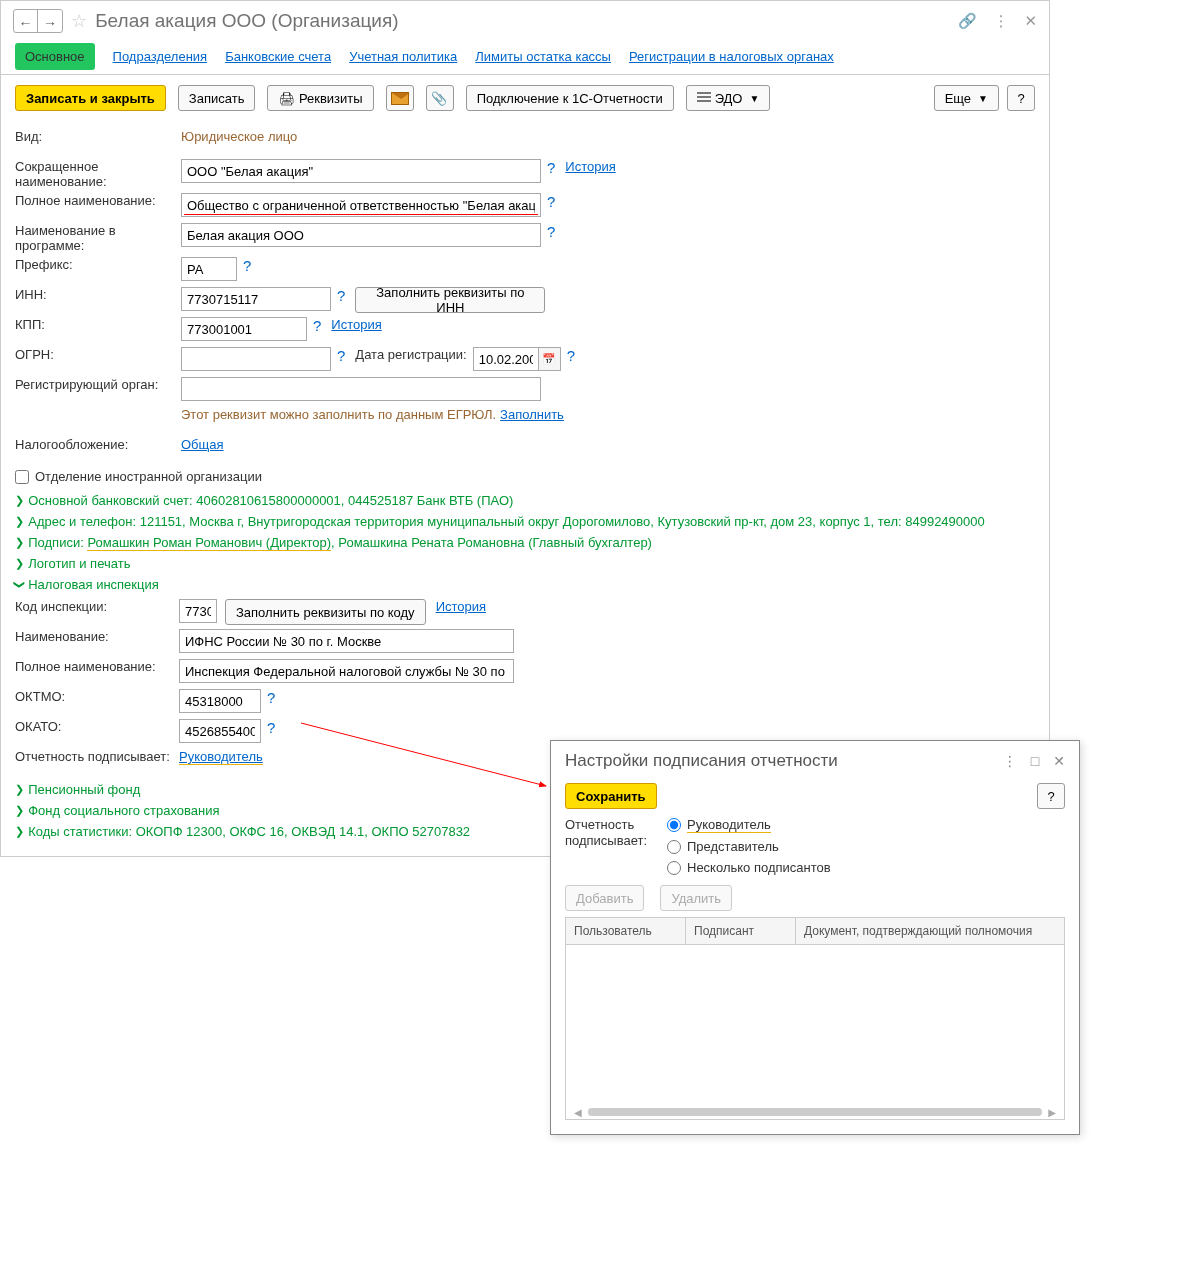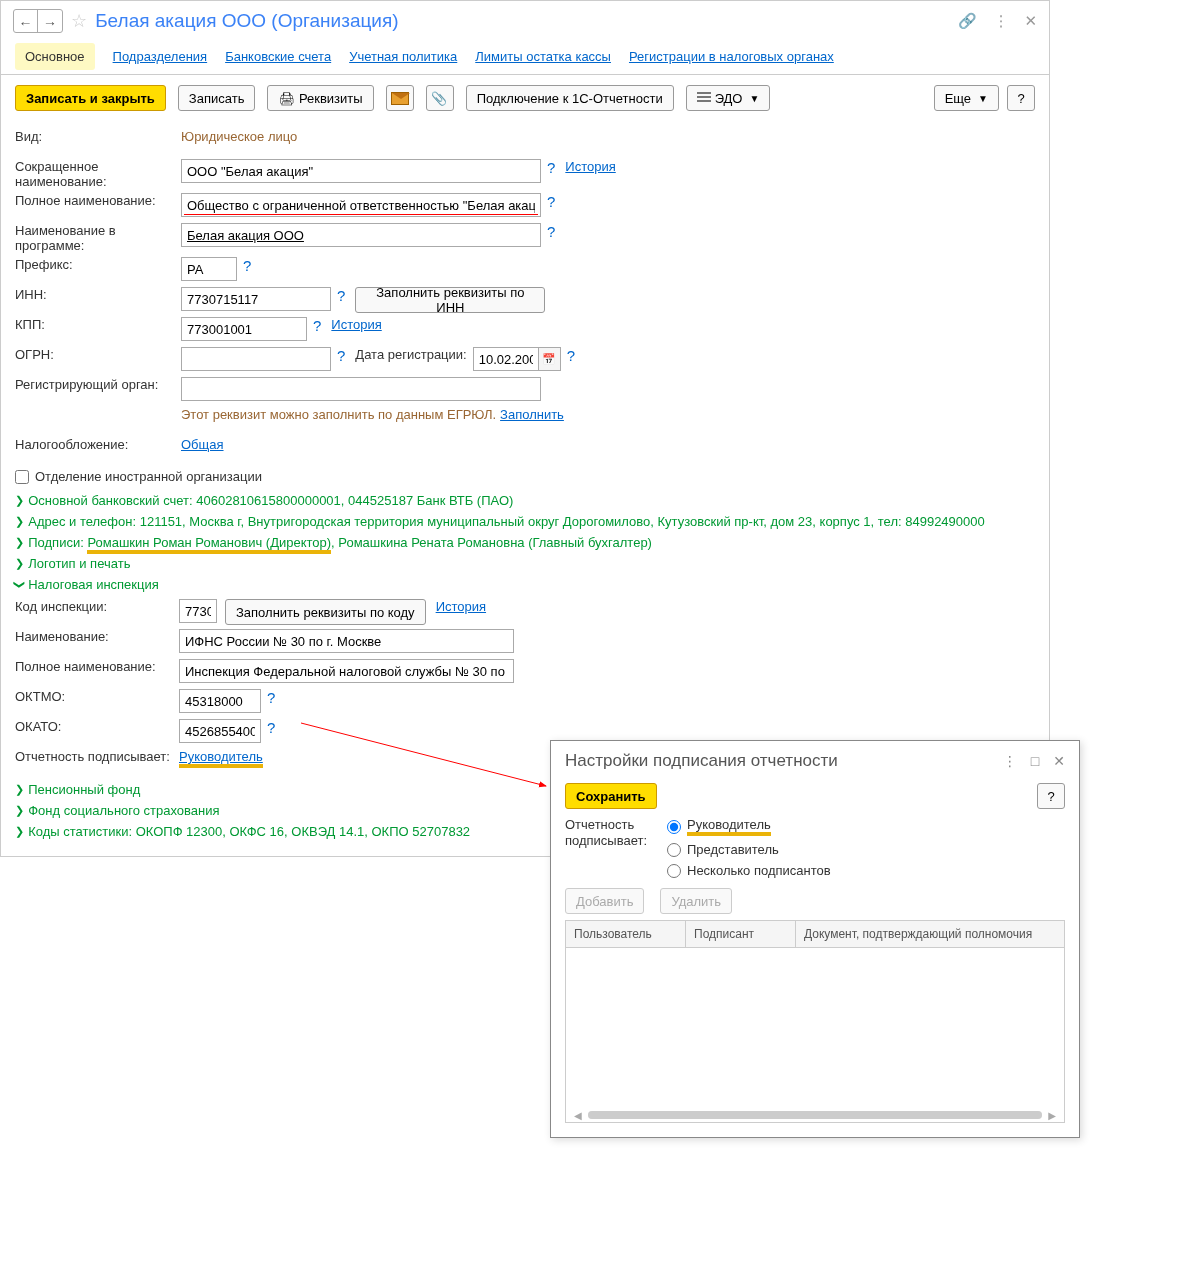--- a/index.html
+++ b/index.html
@@ -3,43 +3,43 @@
 <meta charset="utf-8">
 <style>
 *{box-sizing:border-box;margin:0;padding:0;font-family:Arial,sans-serif;}
 body{font-size:13px;color:#333;background:#fff;}
 .window{width:1050px;border:1px solid #ccc;margin:0;position:relative;background:#fff;}
 .header{display:flex;align-items:center;padding:8px 12px;}
 .nav-arrows{display:flex;border:1px solid #aaa;border-radius:3px;margin-right:8px;overflow:hidden;}
 .nav-arrows span{width:24px;height:22px;display:flex;align-items:center;justify-content:center;font-size:14px;color:#555;cursor:pointer;}
 .nav-arrows span:first-child{border-right:1px solid #aaa;}
 .star-icon{font-size:18px;color:#ccc;margin-right:8px;}
-.title{font-size:19px;color:#3b82f6;flex:1;}
+.title{font-size:19px;color:#737373;flex:1;}
 .hdr-icons{display:flex;gap:16px;color:#999;font-size:15px;}
 .hdr-icons span{cursor:pointer;}
 .tabs{display:flex;gap:18px;padding:4px 14px 6px;border-bottom:1px solid #ccc;font-size:13px;}
 .tab{color:#0066cc;cursor:pointer;text-decoration:underline;padding:4px 0;}
-.tab.active{background:#fef9c3;color:#333;text-decoration:none;padding:6px 10px;border-radius:3px;margin:-2px 0;}
+.tab.active{background:#22c55e;color:#333;text-decoration:none;padding:6px 10px;border-radius:3px;margin:-2px 0;}
 .toolbar{display:flex;gap:12px;padding:10px 14px;align-items:center;}
 .btn{border:1px solid #999;border-radius:3px;padding:4px 10px;background:#f9f9f9;cursor:pointer;font-size:13px;height:26px;display:flex;align-items:center;gap:4px;}
 .btn.yellow{background:#ffdd00;border-color:#cc9900;font-weight:bold;}
 .btn.icon-only{width:28px;justify-content:center;padding:0;}
 .form{padding:4px 14px 14px;}
 .row{display:flex;align-items:flex-start;margin:4px 0;min-height:26px;}
 .lbl{width:166px;font-size:13px;color:#333;flex-shrink:0;}
 .lbl-in{width:164px;font-size:13px;color:#333;flex-shrink:0;}
 input[type=text]{border:1px solid #aaa;padding:3px 5px;font-size:13px;height:24px;background:#fff;}
 .q{color:#0066cc;margin-left:6px;cursor:pointer;font-size:15px;}
 .link{color:#0066cc;text-decoration:underline;cursor:pointer;margin-left:10px;}
 .brown{color:#996633;}
 .green-row{color:#009933;padding:3px 0;cursor:pointer;display:flex;align-items:center;gap:4px;}
 .green-row .arrow{color:#009933;font-size:11px;}
 .cb-row{display:flex;align-items:center;gap:6px;margin:6px 0;}
 .cb-row input[type=checkbox]{width:14px;height:14px;}
-.underline-red{border-bottom:4px solid #eab308;}
+.underline-red{border-bottom:1px solid #eab308;}
 .sub-section{margin-left:0;}
 .dialog{position:absolute;left:550px;top:740px;width:530px;border:1px solid #888;background:#fff;box-shadow:2px 2px 8px rgba(0,0,0,0.15);}
 .dlg-header{display:flex;align-items:center;padding:10px 14px 6px;}
 .dlg-title{font-size:17px;color:#555;flex:1;}
 .dlg-icons{display:flex;gap:14px;color:#888;font-size:14px;}
 .dlg-icons span{cursor:pointer;}
 .dlg-body{padding:6px 14px 14px;}
 .dlg-toolbar{display:flex;gap:8px;margin-bottom:8px;}
 .radio-group{display:flex;margin:6px 0 10px;gap:12px;}
 .radio-lbl{width:90px;font-size:13px;line-height:16px;}
@@ -135,21 +135,21 @@
       <span class="q">?</span>
       <span class="link">История</span>
     </div>
     <div class="row">
       <span class="lbl">Полное наименование:</span>
       <span style="position:relative;display:inline-block;"><input type="text" style="width: 360px;" value="Общество с ограниченной ответственностью &quot;Белая акация&quot;"><span style="position:absolute;left:3px;right:3px;bottom:2px;height:1px;background:red;"></span></span>
       <span class="q">?</span>
     </div>
     <div class="row">
       <span class="lbl">Наименование в программе:</span>
-      <input type="text" style="width: 360px; text-decoration: underline;" value="Белая акация ООО">
+      <input type="text" style="width: 360px;" value="Белая акация ООО">
       <span class="q">?</span>
     </div>
     <div class="row">
       <span class="lbl">Префикс:</span>
       <input type="text" style="width: 56px;" value="РА">
       <span class="q">?</span>
     </div>
     <div class="row">
       <span class="lbl">ИНН:</span>
       <input type="text" style="width: 150px;" value="7730715117">

